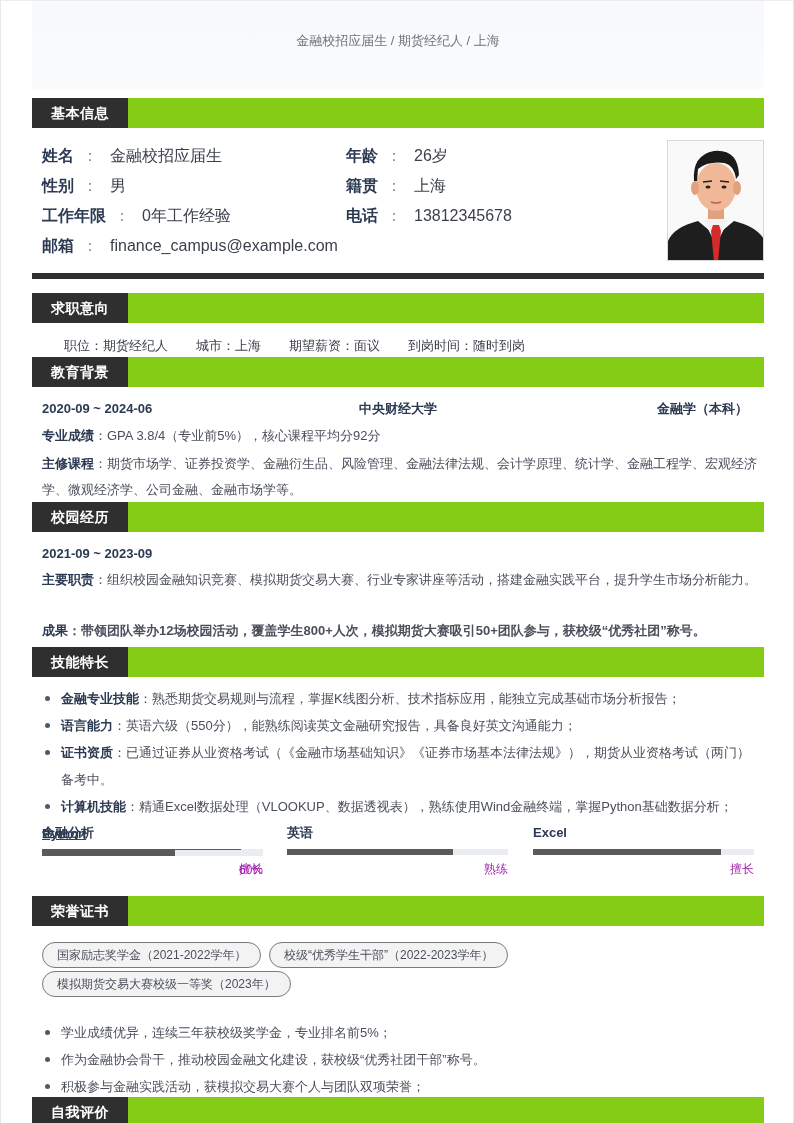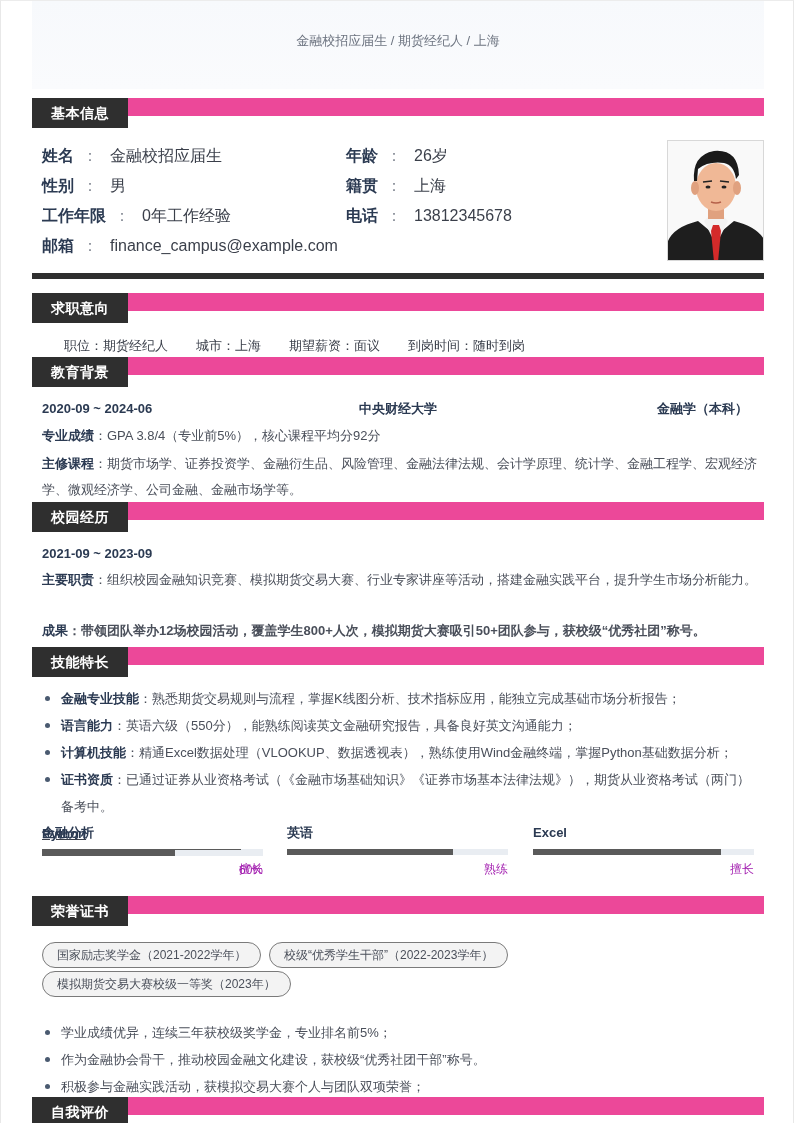--- a/index.html
+++ b/index.html
@@ -23,22 +23,22 @@
     }
     .header .title {
       font-size: 27px; font-weight: bold; color: #2d2d2d; letter-spacing: 2px; line-height: 32px;
     }
     .header .subtitle {
       font-size: 13px; color: #6d7480; margin-top: 8px; line-height: 16px;
     }
 
     
     .sec-head {
-      position: absolute; left: 0; width: 732px; height: 18px;
-      background: #ec4899;
+      position: absolute; left: 0; width: 732px; height: 30px;
+      background: #84cc16;
     }
     .sec-head .label {
       position: absolute; left: 0; top: 0; width: 96px; height: 30px;
       background: #2f2f2f; color: #ffffff; font-weight: bold; font-size: 14px;
       line-height: 30px; text-align: center; letter-spacing: 0.5px;
     }
 
     
     .info-row { position: absolute; font-size: 16px; line-height: 18px; color: #3a3f4a; white-space: nowrap; }
     .info-row .k { font-weight: bold; color: #2b3a52; }
@@ -175,22 +175,22 @@
   <div class="para" style="top:617px;font-weight:bold;">
     <b>成果</b><span>：带领团队举办12场校园活动，覆盖学生800+人次，模拟期货大赛吸引50+团队参与，获校级“优秀社团”称号。</span>
   </div>
 
   <div class="sec-head" style="top:646px;">
     <div class="label">技能特长</div>
   </div>
   <ul class="bullets" style="top:684px;">
     <li><b>金融专业技能</b><span>：熟悉期货交易规则与流程，掌握K线图分析、技术指标应用，能独立完成基础市场分析报告；</span></li>
     <li><b>语言能力</b><span>：英语六级（550分），能熟练阅读英文金融研究报告，具备良好英文沟通能力；</span></li>
+    <li><b>证书资质</b><span>：已通过证券从业资格考试（《金融市场基础知识》《证券市场基本法律法规》），期货从业资格考试（两门）备考中。</span></li>
     <li><b>计算机技能</b><span>：精通Excel数据处理（VLOOKUP、数据透视表），熟练使用Wind金融终端，掌握Python基础数据分析；</span></li>
-    <li><b>证书资质</b><span>：已通过证券从业资格考试（《金融市场基础知识》《证券市场基本法律法规》），期货从业资格考试（两门）备考中。</span></li>
   </ul>
 
   <div class="skill" style="left:10px; top:823px;">
     <div class="name">金融分析</div>
     <div class="lvl">擅长</div>
     <div class="track">
         <div class="fill" style="width: 90%;"></div>
       </div>
   </div>
   <div class="skill" style="left:255px; top:823px;">

